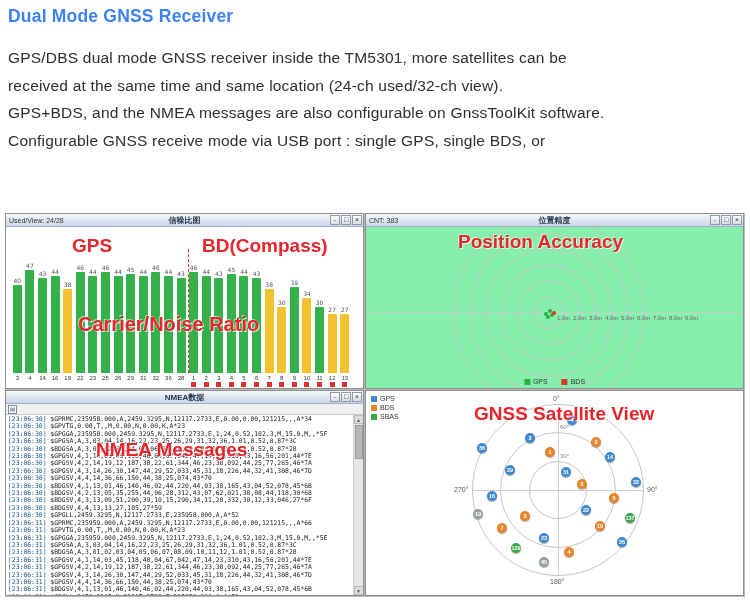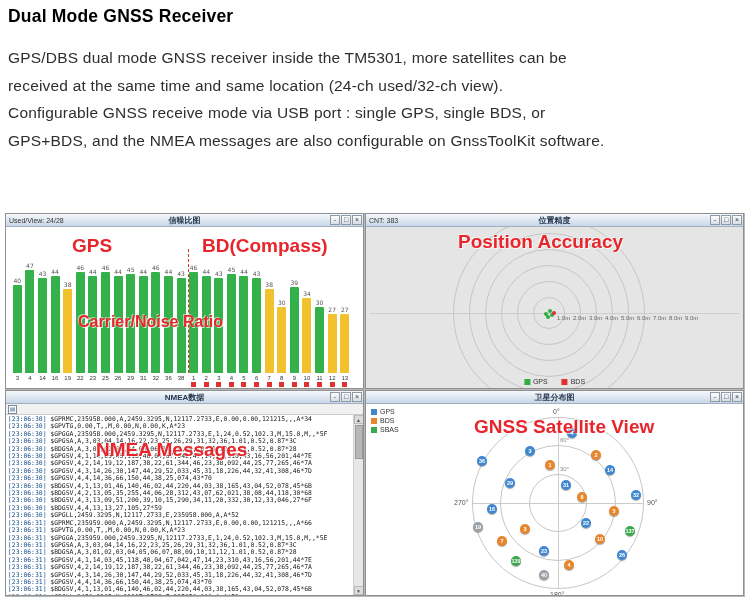--- a/index.html
+++ b/index.html
@@ -1,59 +1,59 @@
 <!DOCTYPE html>
 <html><head>
 <meta charset="utf-8">
 <style>
   *{margin:0;padding:0;box-sizing:border-box;}
   html,body{width:750px;height:603px;}
   body{background:#fff;font-family:"Liberation Sans",sans-serif;position:relative;overflow:hidden;}
   .page{position:absolute;inset:0;}
 
   
-  .doc-title{position:absolute;left:8px;top:6px;font-size:17.5px;font-weight:700;color:#000000;letter-spacing:.2px;}
+  .doc-title{position:absolute;left:8px;top:6px;font-size:17.5px;font-weight:700;color:#3b82f6;letter-spacing:.2px;}
   .doc-para{position:absolute;left:8px;top:44px;font-size:15.5px;color:#2e2e2e;line-height:27.5px;letter-spacing:.2px;}
 
   
   .shot{position:absolute;left:5px;top:213px;width:740px;height:384px;background:#b9b9b9;display:grid;
         grid-template-columns:359px 379px;grid-template-rows:176px 206px;gap:1px;}
   .panel{background:#fff;border:1px solid #8f8f8f;display:flex;flex-direction:column;overflow:hidden;position:relative;}
   .titlebar{height:13px;flex:none;background:linear-gradient(#f5f8fc,#c9d7e7);border-bottom:1px solid #9fb0c4;
             display:flex;align-items:center;font-size:8px;color:#25384f;position:relative;}
   .tb-left{position:absolute;left:3px;top:3px;font-size:7px;color:#333;white-space:nowrap;}
   .tb-title{margin:0 auto;font-weight:700;}
   .tb-btns{position:absolute;right:1px;top:1px;display:flex;gap:1px;}
   .wbtn{width:10px;height:10px;background:linear-gradient(#fdfdfd,#d8dde3);border:1px solid #8d9aa8;
         font-size:7px;line-height:8px;text-align:center;color:#333;cursor:pointer;}
 
   
   .annot{position:absolute;font-weight:700;color:#e8252b;white-space:nowrap;z-index:10;
          text-shadow:1px 1px 0 rgba(255,255,255,.75),-1px -1px 0 rgba(255,255,255,.55);pointer-events:none;}
   .a-gps{left:66px;top:8px;font-size:19px;}
   .a-bd{left:196px;top:8px;font-size:19px;}
-  .a-cn0{left:72px;top:86px;font-size:16px;}
+  .a-cn0{left:72px;top:86px;font-size:20px;}
   .a-acc{left:92px;top:4px;font-size:19px;}
   .a-nmea{left:90px;top:24px;font-size:19px;}
   .a-sat{left:108px;top:12px;font-size:19px;}
 
   
   .sig-body{flex:1;position:relative;background:#fff;}
   .bars-row{position:absolute;left:5px;bottom:15px;display:flex;align-items:flex-end;}
   .barcol{width:12.6px;display:flex;flex-direction:column;align-items:center;}
   .barval{font-size:6px;color:#555;margin-bottom:1px;font-family:"DejaVu Sans",sans-serif;}
   .bar{width:9px;border-radius:1px 1px 0 0;}
   .axis-row{position:absolute;left:5px;bottom:1px;display:flex;}
   .axcell{width:12.6px;text-align:center;}
   .axnum{font-size:6px;color:#333;}
   .axsq{width:5px;height:5px;margin:1px auto 0;}
   .divider{position:absolute;top:22px;bottom:15px;border-left:1px dashed #e03030;}
 
   
-  .pa-body{flex:1;position:relative;background:#e5e5e5;overflow:hidden;}
+  .pa-body{flex:1;position:relative;background:#86efac;overflow:hidden;}
   .ring{position:absolute;border:1px solid #c6c6c6;border-radius:50%;}
   .hline{position:absolute;height:1px;background:#cdcdcd;}
   .vline{position:absolute;width:1px;background:#cdcdcd;}
   .rlab{position:absolute;font-size:6px;color:#666;}
   .padot{position:absolute;width:4px;height:4px;border-radius:50%;}
   .pa-legend{position:absolute;bottom:3px;left:50%;transform:translateX(-50%);display:flex;gap:14px;
              font-size:7px;color:#333;align-items:center;z-index:5;}
   .lg-item{display:flex;align-items:center;gap:3px;}
   .lg-sq{width:6px;height:6px;flex:none;}
 
@@ -83,22 +83,22 @@
 </style>
 </head>
 <body>
 
 <div class="page">
 
   <div class="doc-title">Dual Mode GNSS Receiver</div>
   <div class="doc-para">
     <div>GPS/DBS dual mode GNSS receiver inside the TM5301, more satellites can be</div>
     <div>received at the same time and same location (24-ch used/32-ch view).</div>
+    <div>GPS+BDS, and the NMEA messages are also configurable on GnssToolKit software.</div>
     <div>Configurable GNSS receive mode via USB port : single GPS, single BDS, or</div>
-    <div>GPS+BDS, and the NMEA messages are also configurable on GnssToolKit software.</div>
   </div>
 
   <div class="shot">
 
     <div class="panel">
       <div class="titlebar">
         <span class="tb-left">Used/View: 24/28</span>
         <span class="tb-title">信噪比图</span>
         <span class="tb-btns">
           <span class="wbtn">-</span>
@@ -424,28 +424,20 @@
           <span class="sb-arrow">▲</span>
           <span class="sb-thumb"></span>
           <span class="sb-spacer"></span>
           <span class="sb-arrow">▼</span>
         </div>
         <div class="annot a-nmea">NMEA Messages</div>
       </div>
     </div>
 
     <div class="panel">
-      <div class="titlebar">
-        <span class="tb-title">卫星分布图</span>
-        <span class="tb-btns">
-          <span class="wbtn">-</span>
-          <span class="wbtn">□</span>
-          <span class="wbtn">×</span>
-        </span>
-      </div>
       <div class="sky-body">
         <div class="sky-legend">
             <div class="lg-item">
               <div class="lg-sq" style="background: rgb(63, 135, 207);"></div>
               <div class="lg-label">GPS</div>
             </div>
             <div class="lg-item">
               <div class="lg-sq" style="background: rgb(232, 134, 45);"></div>
               <div class="lg-label">BDS</div>
             </div>

